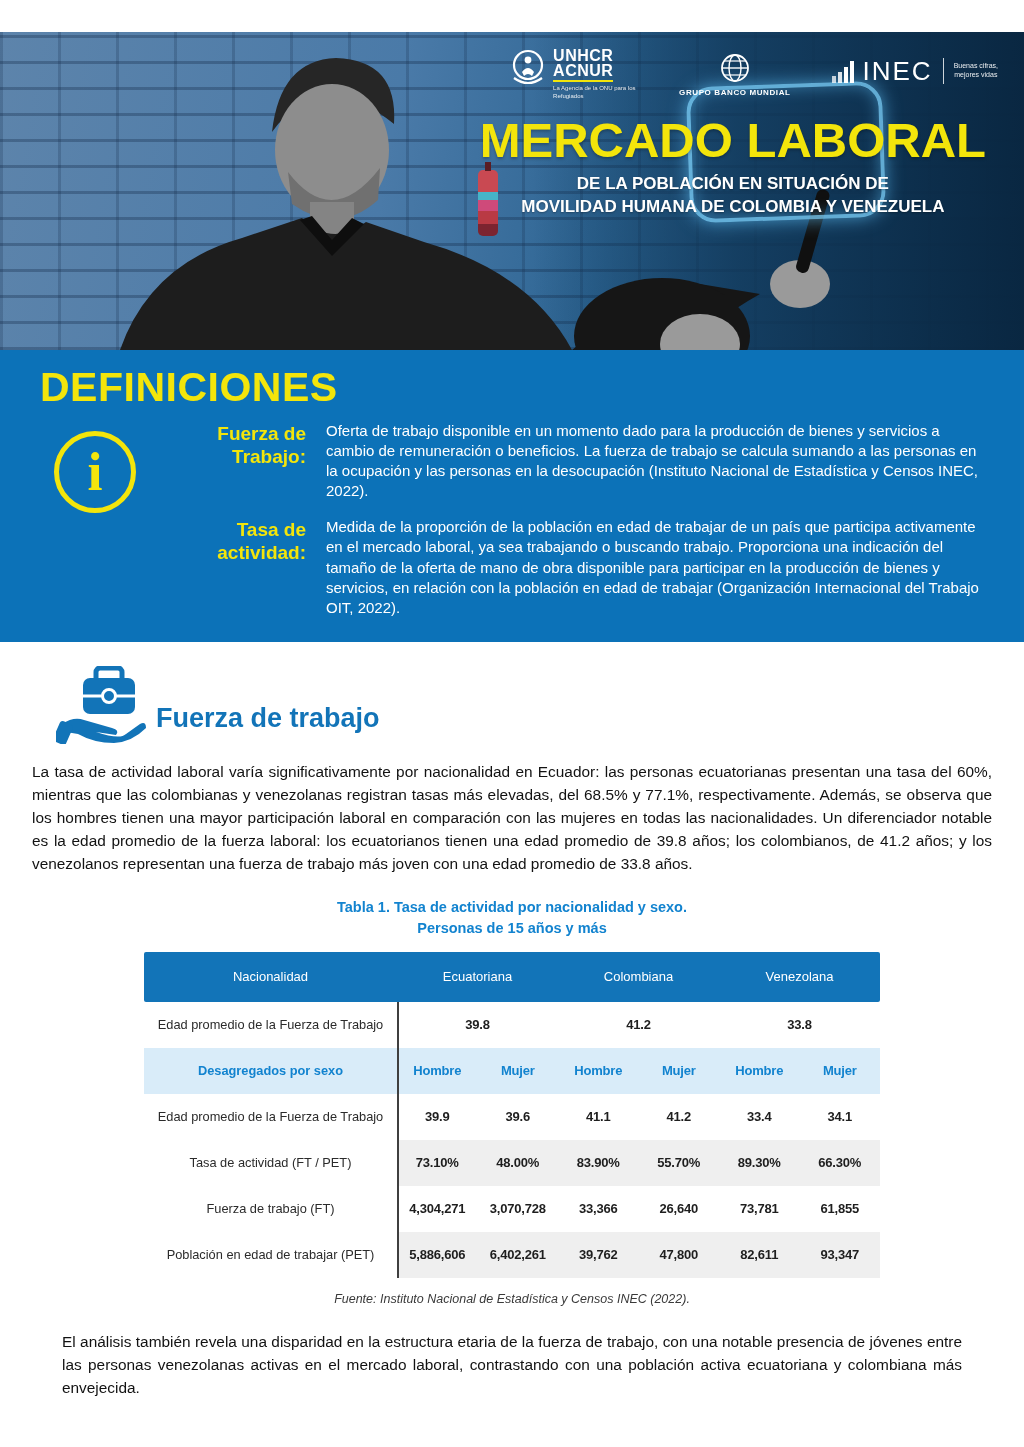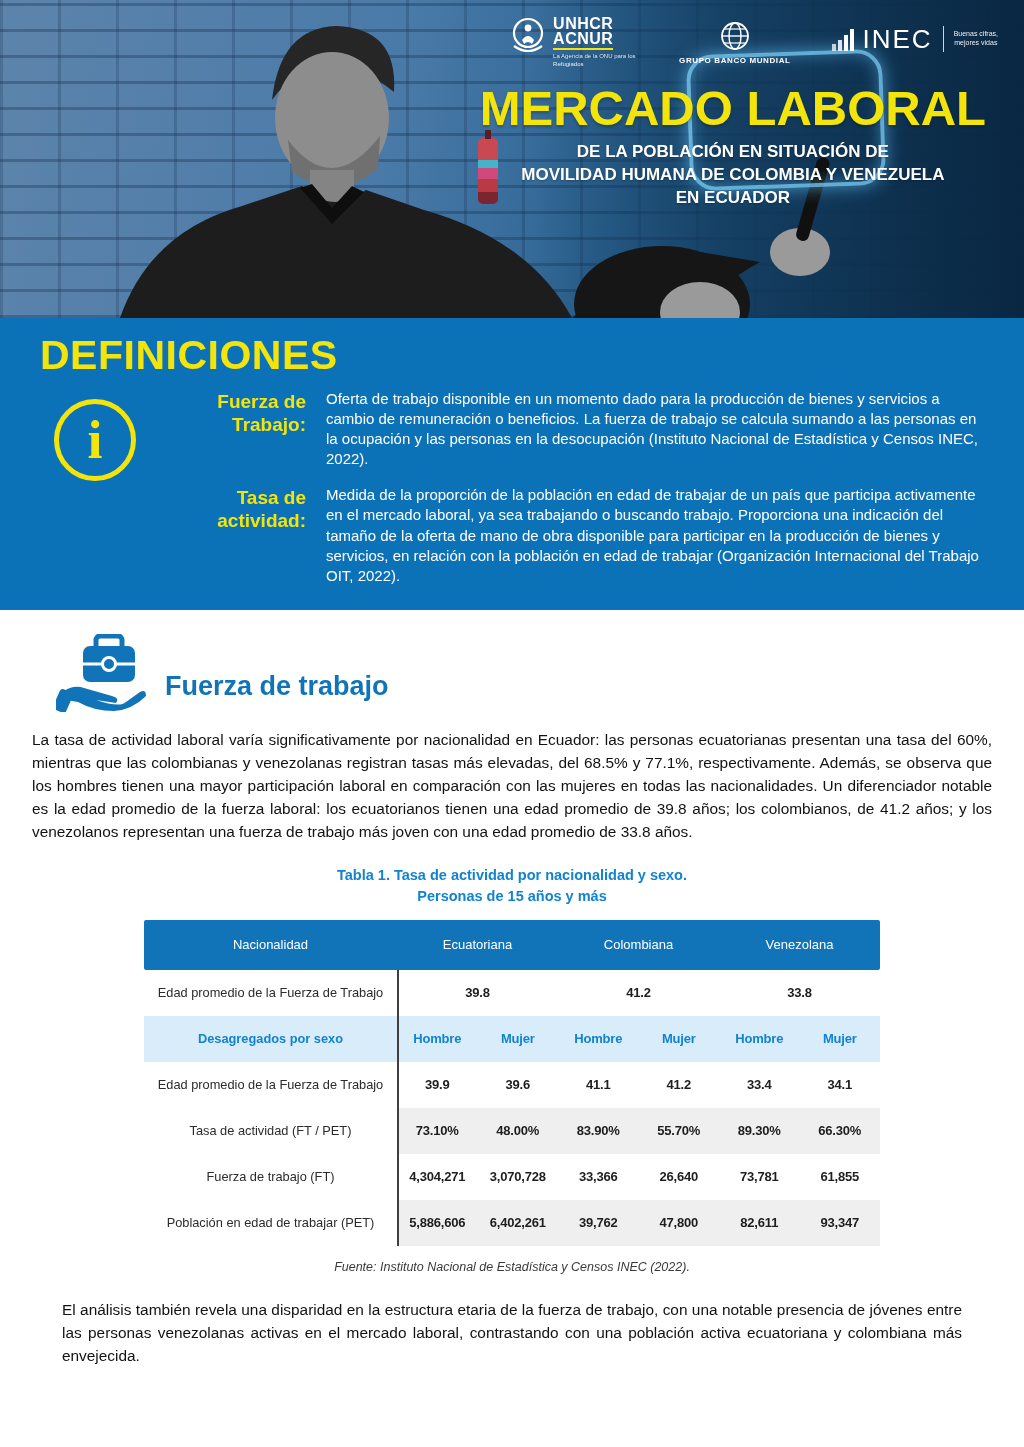--- a/index.html
+++ b/index.html
@@ -7,20 +7,21 @@
   body { font-family:"Liberation Sans", sans-serif; width:1024px; margin:0 auto; }
   .page { width:1024px; height:1447px; overflow:hidden; background:#fff; position:relative; }
 
   
   .hero { position:relative; width:1024px; height:318px; overflow:hidden;
     background:
       linear-gradient(90deg, rgba(13,47,77,0) 52%, rgba(16,55,88,.78) 72%, rgba(9,38,64,.96) 100%),
       repeating-linear-gradient(0deg, rgba(18,40,70,.32) 0 3px, rgba(255,255,255,0) 3px 26px),
       repeating-linear-gradient(90deg, rgba(18,40,70,.22) 0 3px, rgba(255,255,255,0) 3px 58px),
       linear-gradient(100deg,#5d84ab 0%, #4a7aa8 38%, #2c6492 60%, #123f66 100%);
+    margin-top: 32px;
   }
   .hero-art { position:absolute; left:0; top:0; }
   .neon { position:absolute; left:688px; top:52px; width:196px; height:136px;
     border:4px solid rgba(125,212,255,.75); border-radius:26px; transform:rotate(-2deg);
     box-shadow:0 0 18px rgba(100,200,255,.65), inset 0 0 16px rgba(100,200,255,.45); }
   .extinguisher { position:absolute; left:478px; top:138px; width:20px; height:66px;
     background:linear-gradient(0deg,#7c2430 0 18%, #b93a44 18% 38%, #cf4a7a 38% 55%, #46b4c8 55% 66%, #c94952 66% 100%);
     border-radius:5px; }
   .extinguisher:before { content:""; position:absolute; left:7px; top:-8px; width:6px; height:9px; background:#5a1d24; }
 
@@ -44,21 +45,21 @@
   .defs { background:#0c72b8; padding:14px 34px 24px 40px; }
   .defs-title { color:#f3e50b; font-size:41px; font-weight:800; letter-spacing:.5px; }
   .defs-grid { display:grid; grid-template-columns:118px 128px 1fr; column-gap:20px; row-gap:16px; margin-top:10px; }
   .info-icon { grid-row:1 / span 2; width:82px; height:82px; border:5px solid #f3e50b; border-radius:50%;
     display:flex; align-items:center; justify-content:center; margin:10px 0 0 14px;
     font-family:"Liberation Serif", serif; font-weight:700; font-size:54px; color:#f3e50b; }
   .term { color:#f3e50b; font-weight:800; font-size:19px; line-height:1.2; text-align:right; padding-top:2px; }
   .def-text { color:#fff; font-size:15px; line-height:1.34; max-width:704px; }
 
   
-  .section-head { display:flex; align-items:flex-end; gap:17px; padding:24px 0 0 56px; }
+  .section-head { display:flex; align-items:flex-end; gap:8px; padding:24px 0 0 56px; }
   .section-title { color:#1274b8; font-size:27px; font-weight:800; padding-bottom:10px; }
   .para { margin:16px 32px 0; font-size:15.4px; line-height:1.5; text-align:justify; color:#121212; }
 
   .tbl-title { margin-top:22px; text-align:center; color:#1283cf; font-weight:700; font-size:14.5px; line-height:1.4; }
 
   
   .tbl { width:736px; margin:14px auto 0; position:relative; font-size:13px; }
   .tr { display:grid; grid-template-columns:253px repeat(6,1fr); min-height:46px; align-items:center; }
   .tr.wide { grid-template-columns:253px repeat(3,1fr); }
   .thead { background:#1274b8; color:#fff; min-height:50px; border-radius:2px; font-size:13px; }
@@ -140,21 +141,20 @@
           <div>mejores vidas</div>
         </div>
       </div>
     </div>
 
     <div class="hero-text">
       <h1 class="hero-title">MERCADO LABORAL</h1>
       <div class="hero-sub">
         <div>DE LA POBLACIÓN EN SITUACIÓN DE</div>
         <div>MOVILIDAD HUMANA DE COLOMBIA Y VENEZUELA</div>
-        <div>EN ECUADOR</div>
       </div>
     </div>
   </header>
 
   <section class="defs">
     <h2 class="defs-title">DEFINICIONES</h2>
     <div class="defs-grid">
       <div class="info-icon">i</div>
       <div class="term">Fuerza de Trabajo:</div>
       <div class="def-text">Oferta de trabajo disponible en un momento dado para la producción de bienes y servicios a cambio de remuneración o beneficios. La fuerza de trabajo se calcula sumando a las personas en la ocupación y las personas en la desocupación (Instituto Nacional de Estadística y Censos INEC, 2022).</div>

